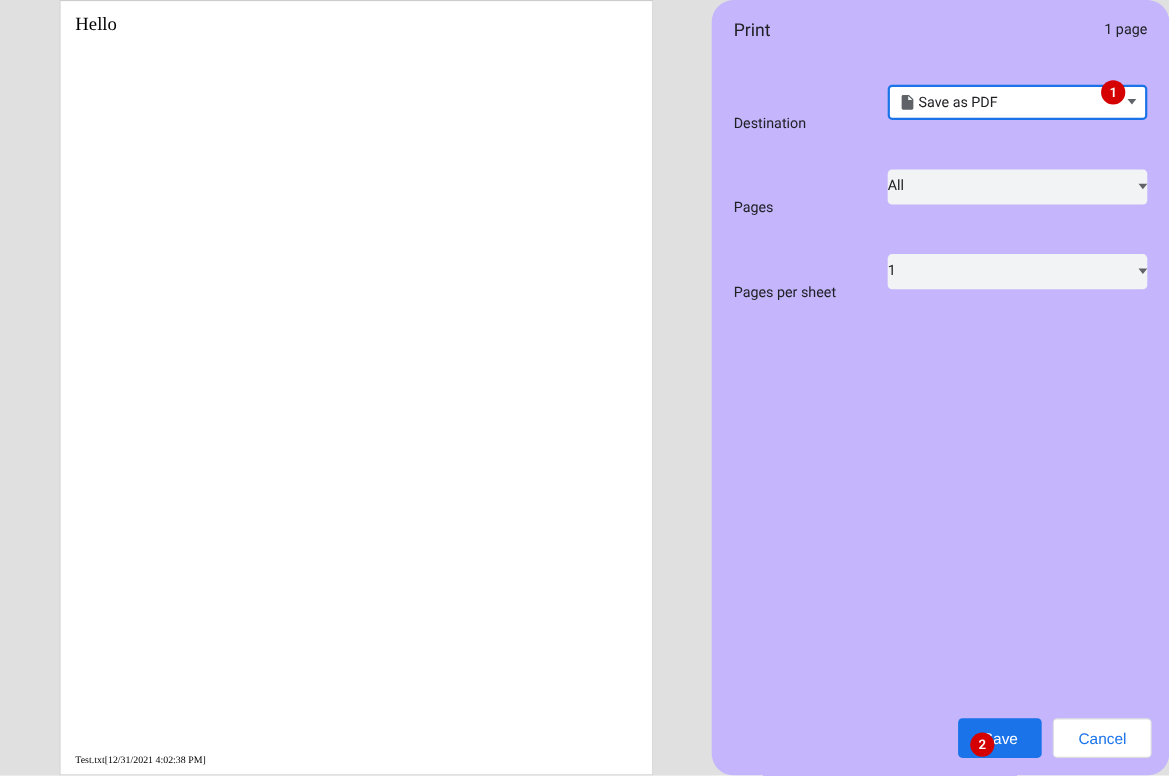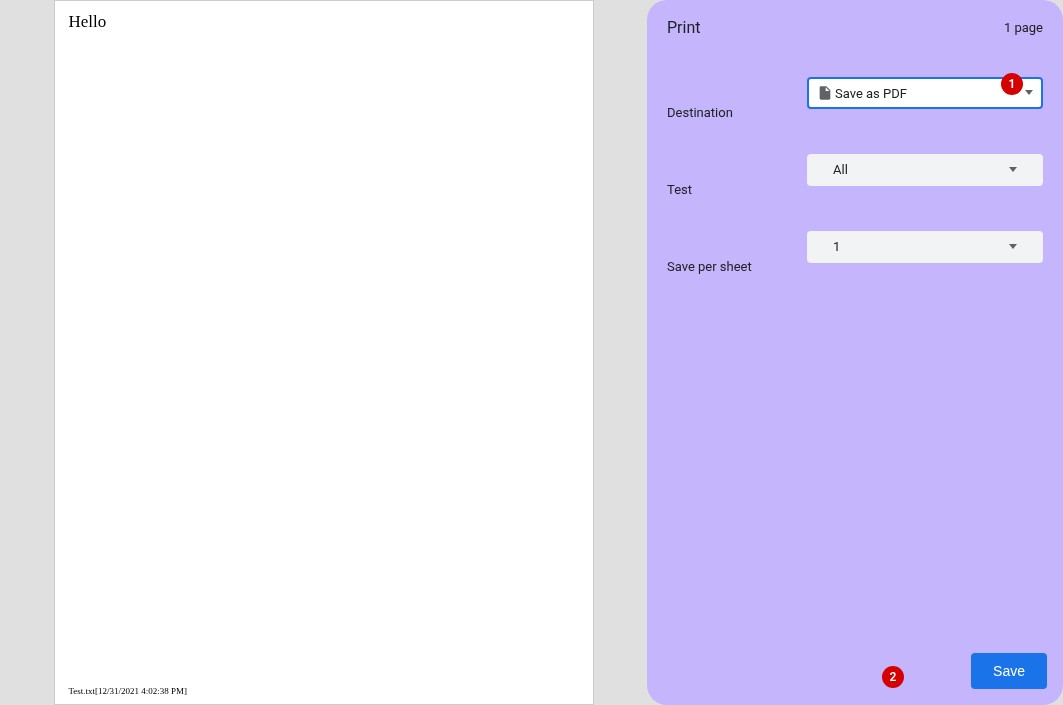--- a/index.html
+++ b/index.html
@@ -82,21 +82,21 @@
       margin-top: 40px;
     }
     .select-box {
       flex: 1;
       height: 32px;
       background: #f1f3f4;
       border: none;
       border-radius: 4px;
       display: flex;
       align-items: center;
-      padding: 0 26px;
+      padding: 0 0;
       font-size: 13px;
       color: #202124;
       cursor: pointer;
       position: relative;
     }
     .select-box.highlighted {
       border: 2px solid #1a73e8;
       background: #fff;
       padding: 0 8px;
     }
@@ -198,34 +198,35 @@
         <svg class="pdf-icon" viewBox="0 0 24 24" fill="currentColor">
           <path d="M14 2H6c-1.1 0-2 .9-2 2v16c0 1.1.9 2 2 2h12c1.1 0 2-.9 2-2V8l-6-6zm-1 7V3.5L18.5 9H13z"></path>
         </svg>
         <span class="select-value">Save as PDF</span>
       </div>
       <span class="chevron-down"></span>
     </div>
   </div>
 
   <div class="option-row">
-    <div class="option-label">Test</div>
+    <div class="option-label">Pages</div>
     <div class="select-box">
       <span class="select-value">All</span>
       <span class="chevron-down"></span>
     </div>
   </div>
 
   <div class="option-row">
-    <div class="option-label">Save per sheet</div>
+    <div class="option-label">Pages per sheet</div>
     <div class="select-box">
       <span class="select-value">1</span>
       <span class="chevron-down"></span>
     </div>
   </div>
 
   <div class="sidebar-footer">
     <button class="btn btn-primary">Save</button>
+    <button class="btn btn-secondary">Cancel</button>
   </div>
 
   <div class="callout callout-1">1</div>
   <div class="callout callout-2">2</div>
 </div>
 
 </body></html>

